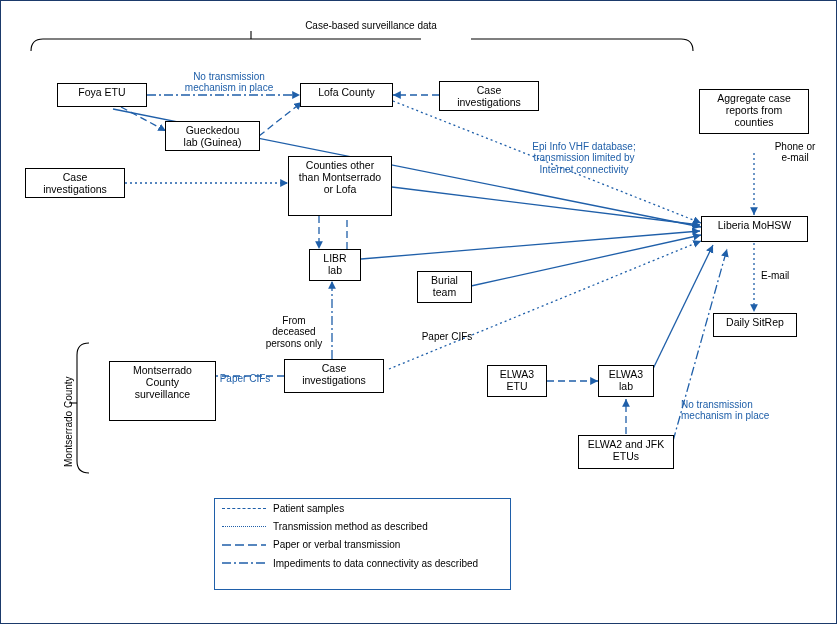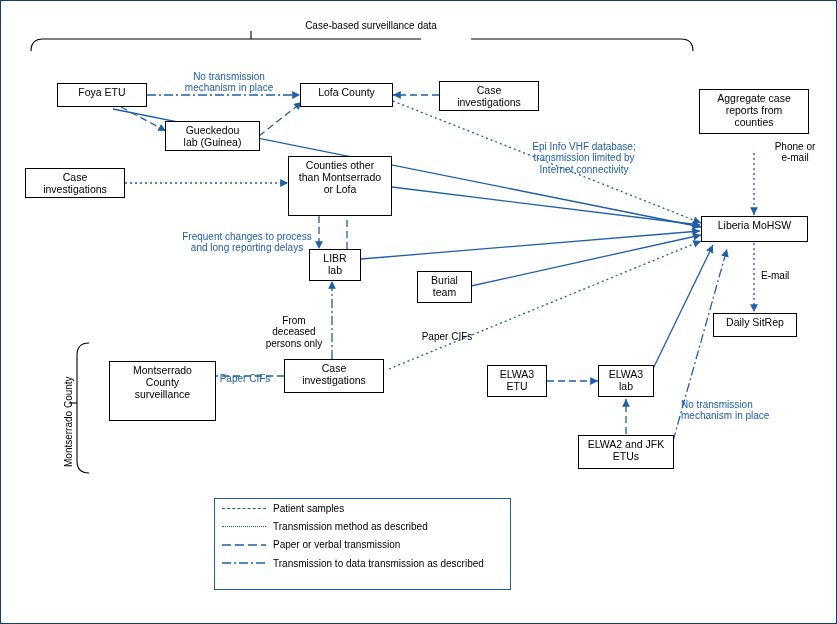--- a/index.html
+++ b/index.html
@@ -263,24 +263,20 @@
 transmission limited by
 Internet connectivity</span>
   </div>
 
   <div class="lbl-black" style="left:758px; top:128px; width:72px; white-space:pre-line; text-align:center;">
     <span>Phone or
 e-mail</span>
   </div>
 
 
-  <div class="lbl" style="left:162px; top:218px; width:168px; white-space:pre-line;">
-    <span>Frequent changes to process
-and long reporting delays</span>
-  </div>
 
   <div class="lbl-black" style="left:760px; top:269px; width:56px; text-align:left;">
     <span>E-mail</span>
   </div>
 
   <div class="lbl-black" style="left:253px; top:302px; width:80px; white-space:pre-line;">
     <span>From
 deceased
 persons only</span>
   </div>
@@ -314,21 +310,21 @@
         </svg>
       </span>
       <span class="txt">Paper or verbal transmission</span>
     </div>
     <div class="legend-row">
       <span class="swatch" style="border-top:none; position:relative;">
         <svg width="44" height="6" style="position:absolute; left:0; top:-3px;">
           <line x1="0" y1="3" x2="44" y2="3" stroke="#1f5fa9" stroke-width="1.4" stroke-dasharray="9,3,2,3"></line>
         </svg>
       </span>
-      <span class="txt">Transmission to data transmission as described</span>
+      <span class="txt">Impediments to data connectivity as described</span>
     </div>
   </div>
 
   <div class="caption">
     <span></span>
   </div>
 
 </div>
 
 </body></html>

